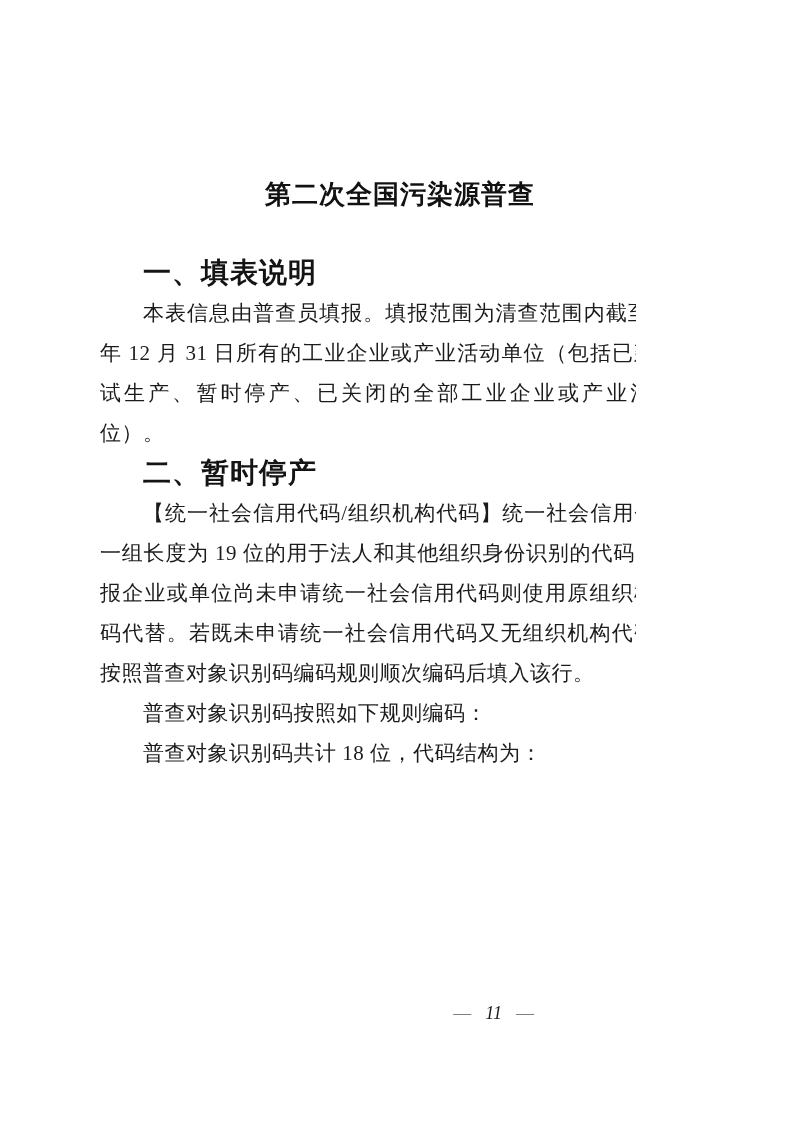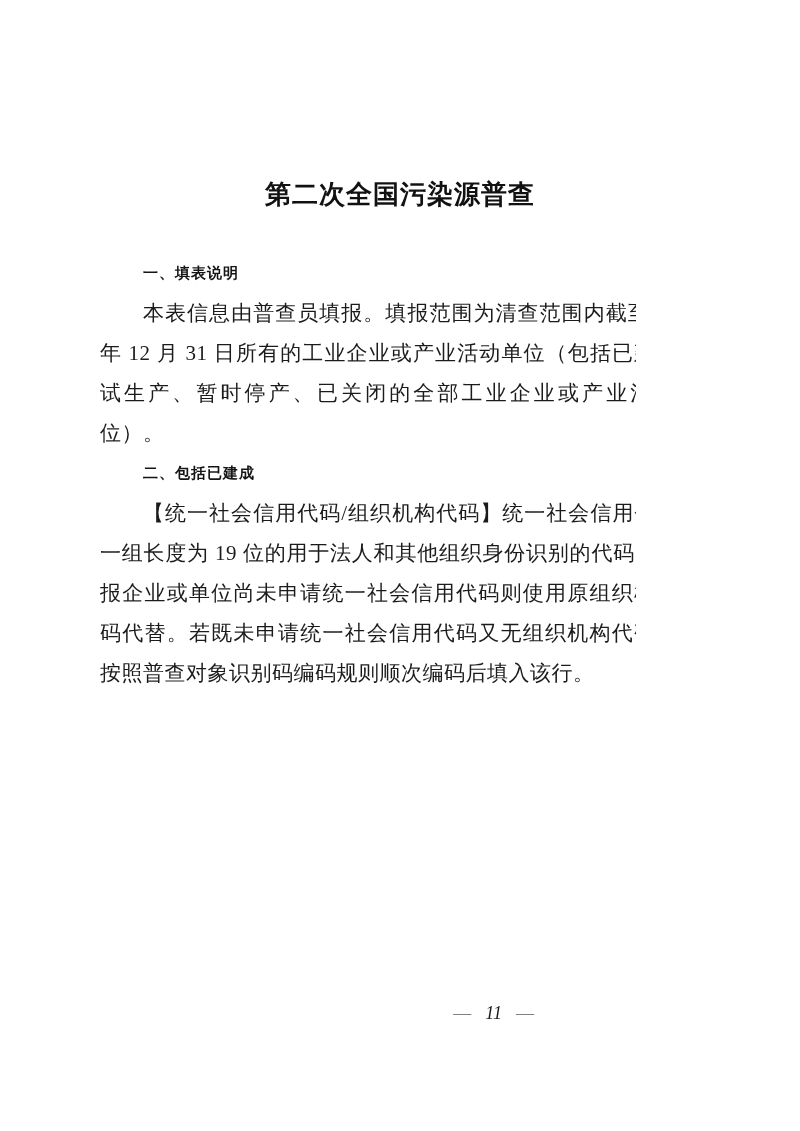--- a/index.html
+++ b/index.html
@@ -27,21 +27,21 @@
     font-weight: bold;
     font-size: 26px;
     line-height: 45px;
     color: #111111;
     margin-bottom: 36px;
     letter-spacing: 1px;
   }
   .heading {
     font-family: "Liberation Sans", "DejaVu Sans", sans-serif;
     font-weight: bold;
-    font-size: 15px;
+    font-size: 28px;
     line-height: 40px;
     margin: 0;
     text-indent: 43px;
     color: #141414;
     letter-spacing: 1px;
   }
   .para {
     font-family: "Liberation Serif", "DejaVu Serif", serif;
     font-size: 21px;
     line-height: 40px;
@@ -78,22 +78,24 @@
 <div class="page">
   <div class="content">
 
     <div class="doc-title">
       <div class="title-line">第二次全国污染源普查</div>
     </div>
 
     <h2 class="heading">一、填表说明</h2>
     <p class="para">本表信息由普查员填报。填报范围为清查范围内截至 2017 年 12 月 31 日所有的工业企业或产业活动单位（包括已建成、试生产、暂时停产、已关闭的全部工业企业或产业活动单位）。</p>
 
-    <h2 class="heading">二、包括已建成</h2>
+    <h2 class="heading">二、暂时停产</h2>
     <p class="para">【统一社会信用代码/组织机构代码】统一社会信用代码是一组长度为 19 位的用于法人和其他组织身份识别的代码。若填报企业或单位尚未申请统一社会信用代码则使用原组织机构代码代替。若既未申请统一社会信用代码又无组织机构代码，则按照普查对象识别码编码规则顺次编码后填入该行。</p>
+    <p class="para">普查对象识别码按照如下规则编码：</p>
+    <p class="para">普查对象识别码共计 18 位，代码结构为：</p>
 
   </div>
 
   <div class="footer">
     <span class="dash">—</span>
     <span class="page-num">11</span>
     <span class="dash">—</span>
   </div>
 </div>
 

